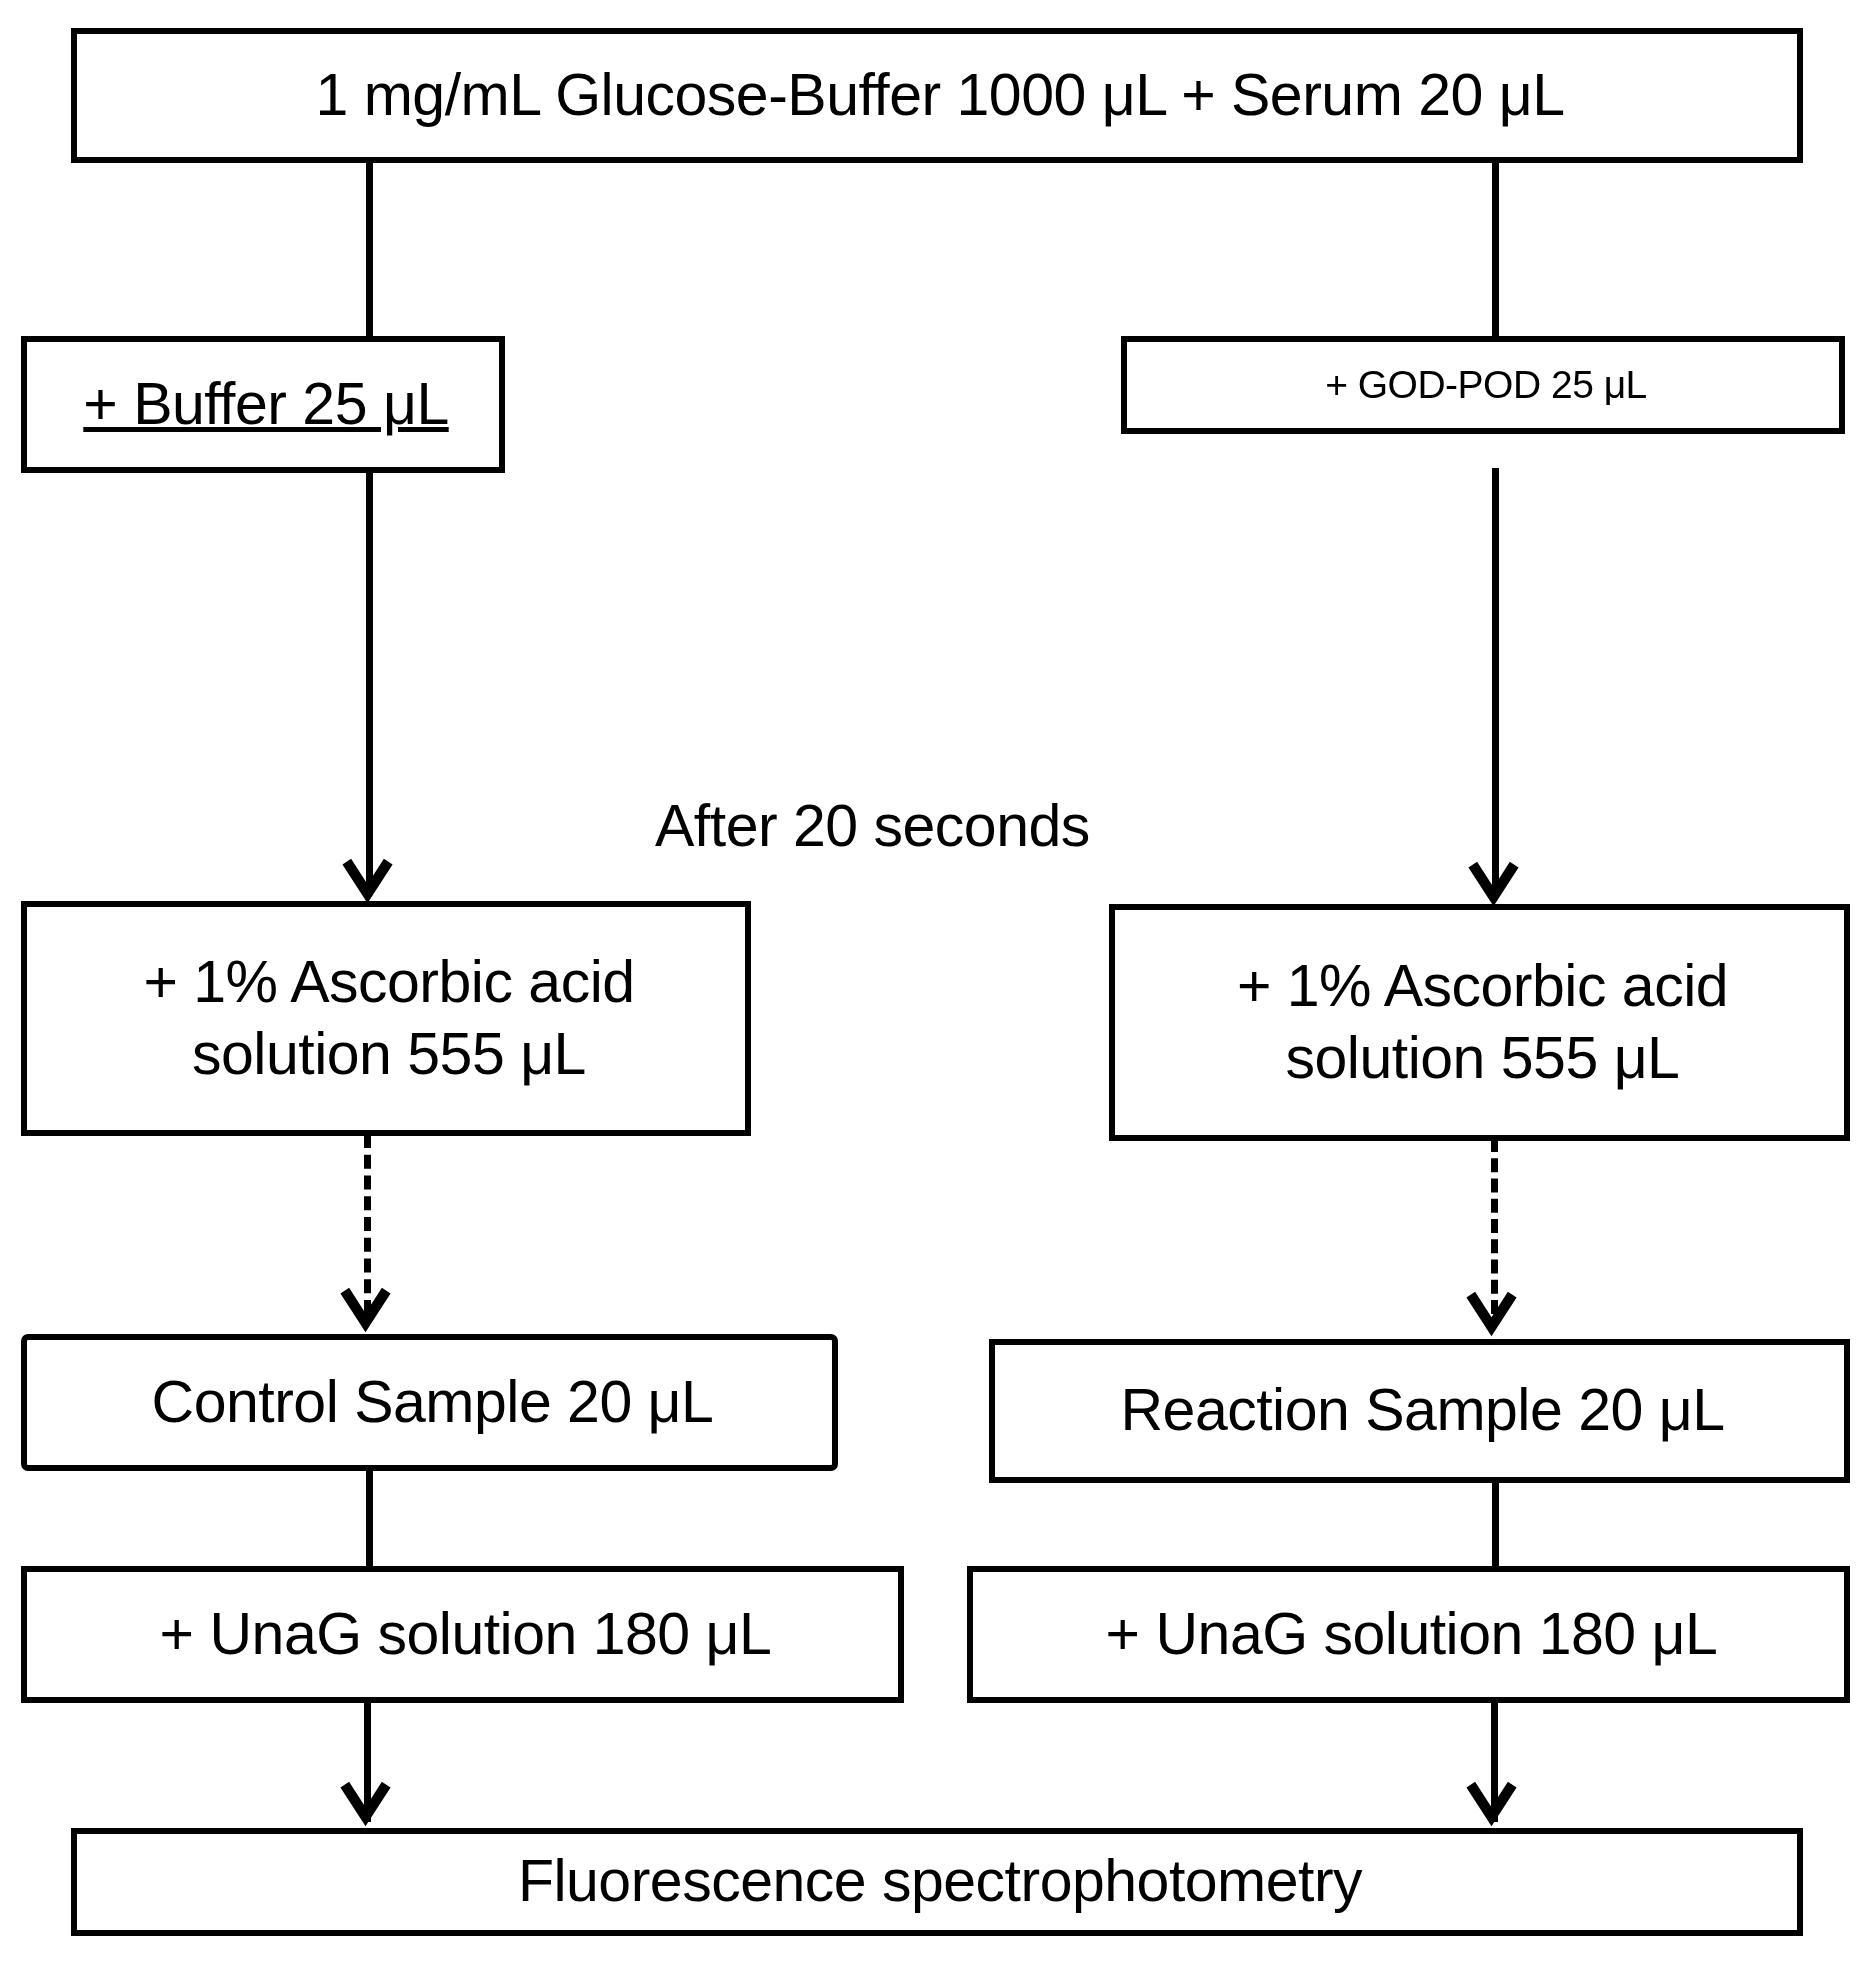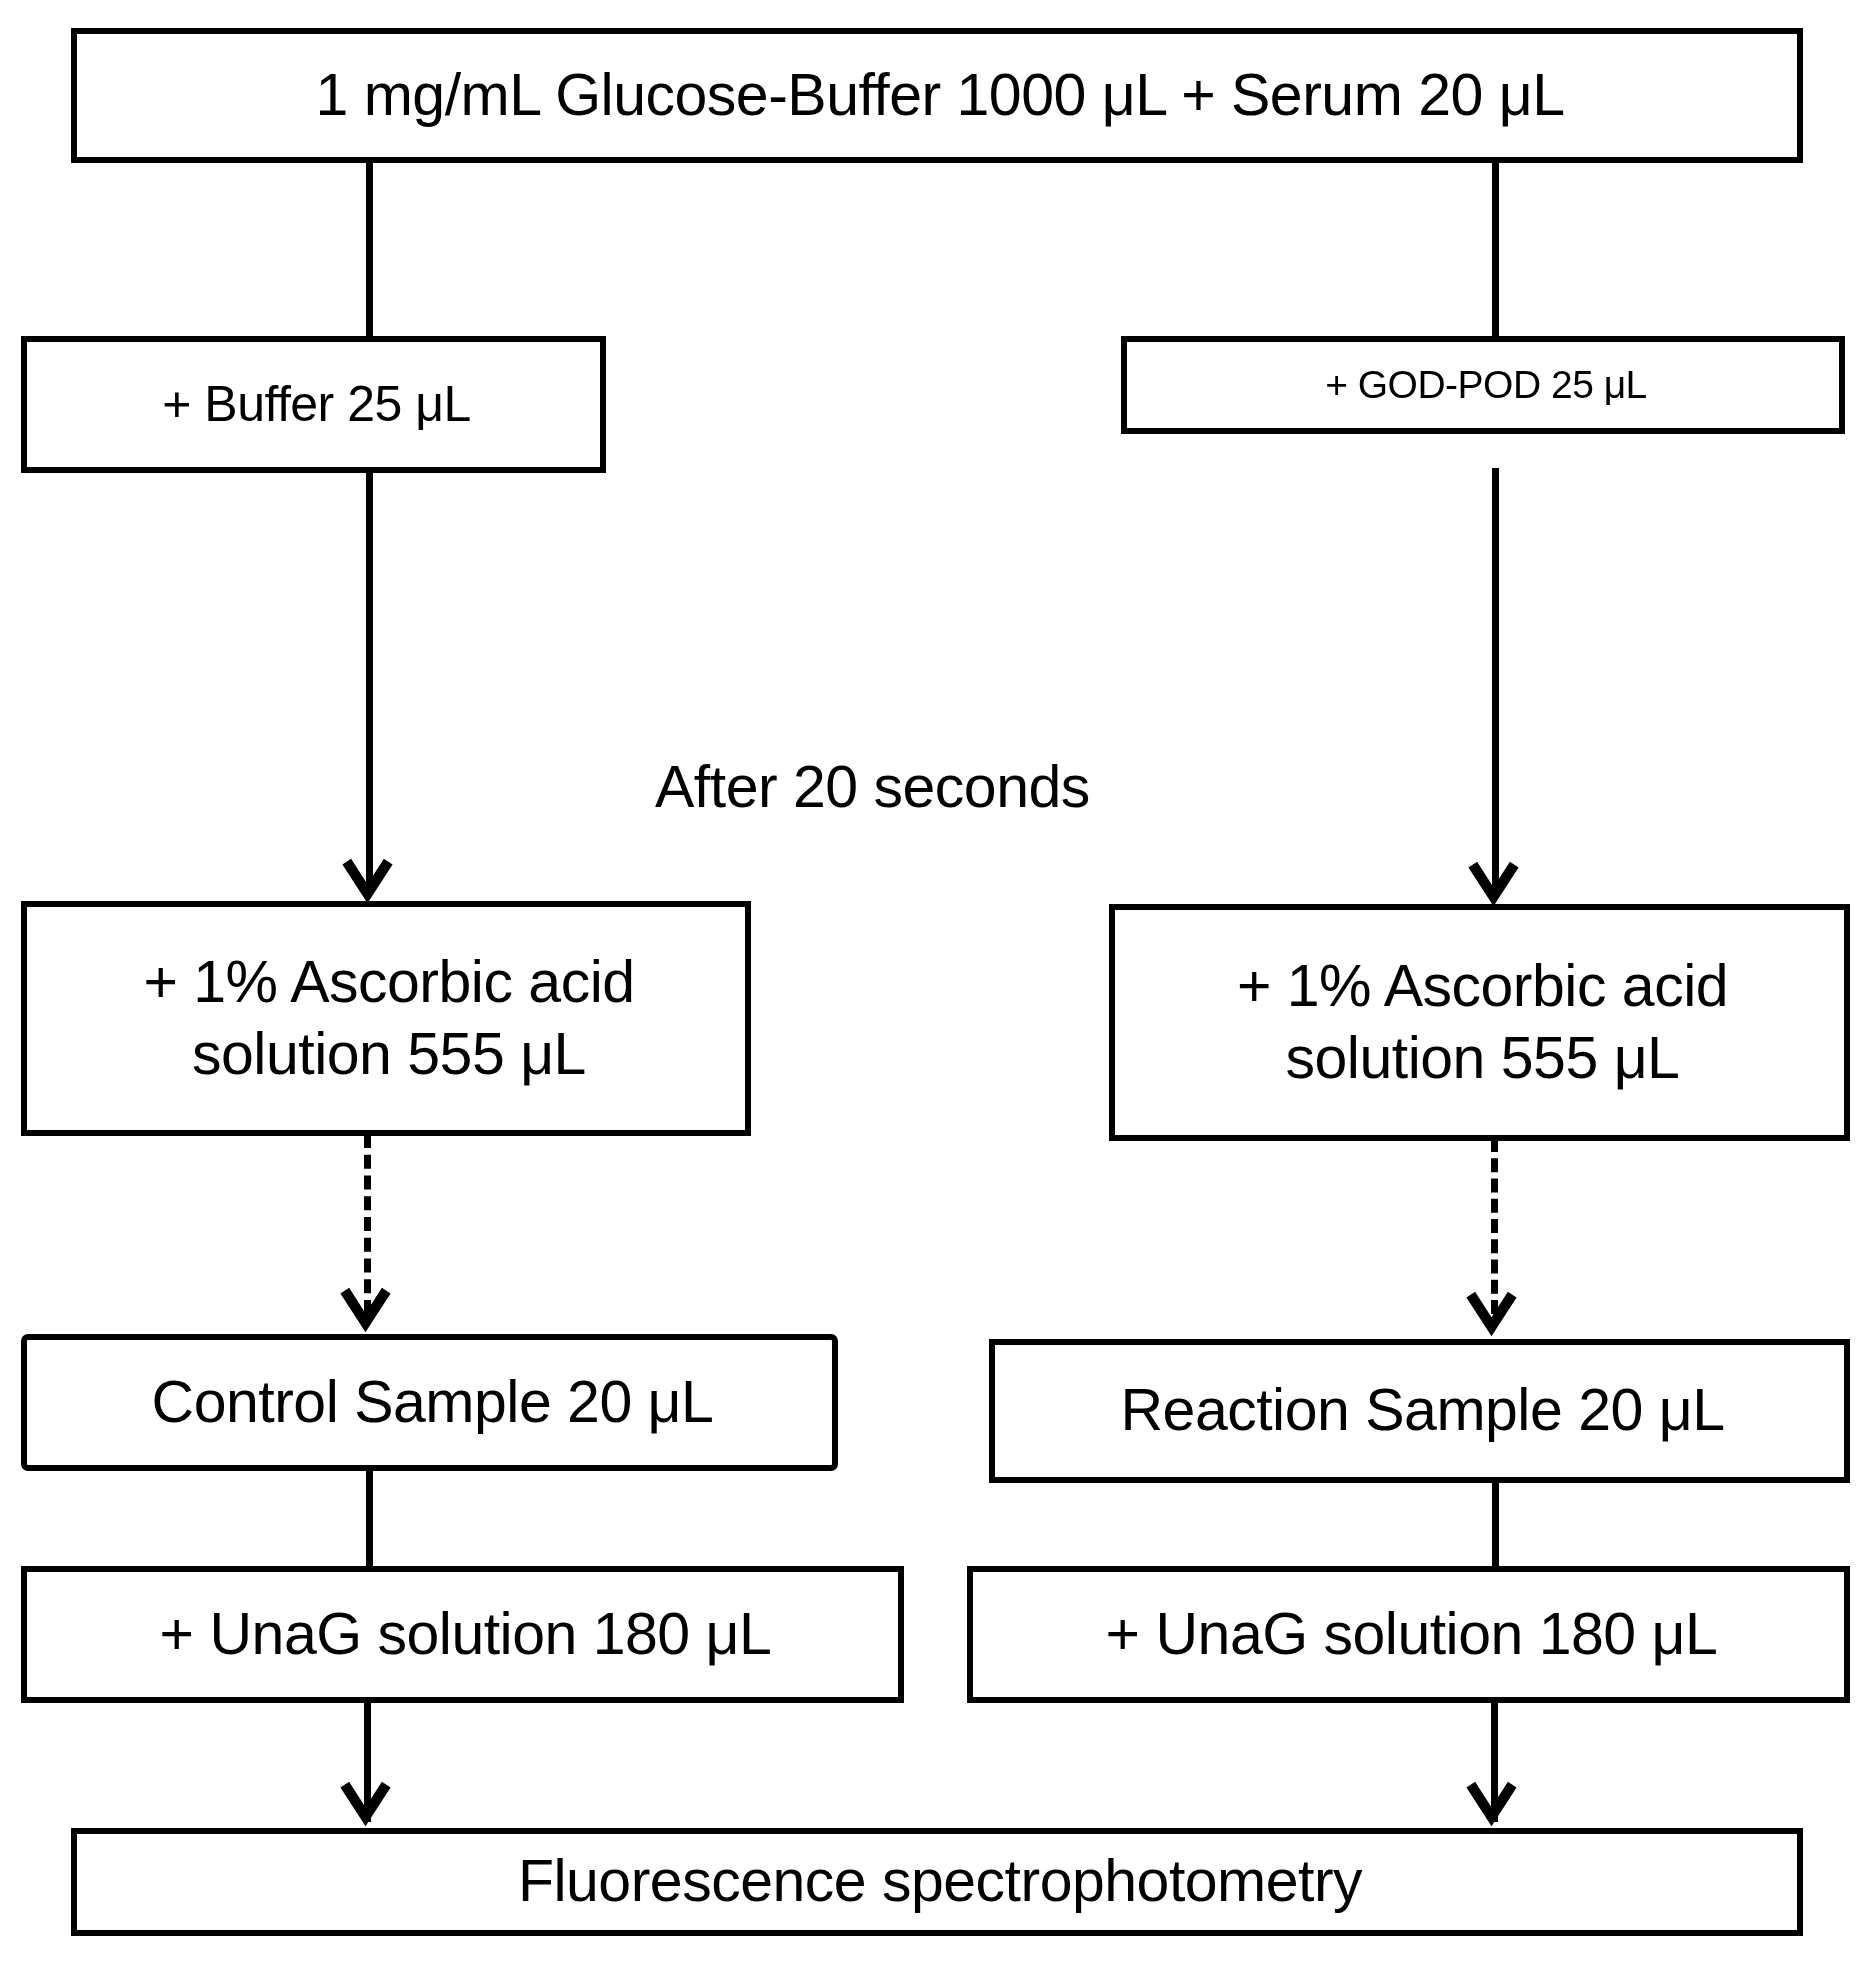--- a/index.html
+++ b/index.html
@@ -58,31 +58,31 @@
   .freelabel {
     position: absolute;
     color: #000000;
     white-space: nowrap;
     letter-spacing: -0.5px;
     z-index: 3;
   }
 
   
   #box-top      { left: 71px;   top: 28px;   width: 1732px; height: 135px; font-size: 59px; }
-  #box-buffer   { left: 21px;   top: 336px;  width: 585px;  height: 137px; font-size: 50px; }
+  #box-buffer   { left: 21px;   top: 336px;  width: 484px;  height: 137px; font-size: 59px; text-decoration: underline; }
   #box-godpod   { left: 1121px; top: 336px;  width: 724px;  height: 98px; font-size: 39px; }
   #box-asc-l    { left: 21px;   top: 901px;  width: 730px;  height: 235px; font-size: 59px; }
   #box-asc-r    { left: 1109px; top: 904px;  width: 741px;  height: 237px; font-size: 59px; }
   #box-ctrl     { left: 21px;   top: 1334px; width: 817px;  height: 137px; font-size: 59px; border-radius: 7px; }
   #box-rxn      { left: 989px; top: 1339px; width: 861px;  height: 144px; font-size: 59px; text-align: center; }
   #box-unag-l   { left: 21px;   top: 1566px; width: 883px;  height: 137px; font-size: 59px; }
   #box-unag-r   { left: 967px; top: 1566px; width: 883px;  height: 137px; font-size: 59px; }
   #box-fluor    { left: 71px;   top: 1828px; width: 1732px; height: 108px; font-size: 59px; }
 
-  #lbl-after    { left: 655px;  top: 753px;  font-size: 59px; }
+  #lbl-after    { left: 655px;  top: 792px;  font-size: 59px; }
 
   
   #conn-top-l   { left: 366px;  top: 161px;  height: 180px; }
   #conn-top-r   { left: 1492px; top: 161px;  height: 180px; }
   #conn-buf-asc { left: 366px;  top: 470px;  height: 421px; }
   #conn-god-asc { left: 1492px; top: 468px;  height: 424px; }
   #dash-l       { left: 364px;  top: 1134px; height: 180px; }
   #dash-r       { left: 1491px; top: 1138px; height: 176px; }
   #conn-ctrl-u  { left: 366px;  top: 1469px; height: 100px; }
   #conn-rxn-u   { left: 1492px; top: 1469px; height: 100px; }

